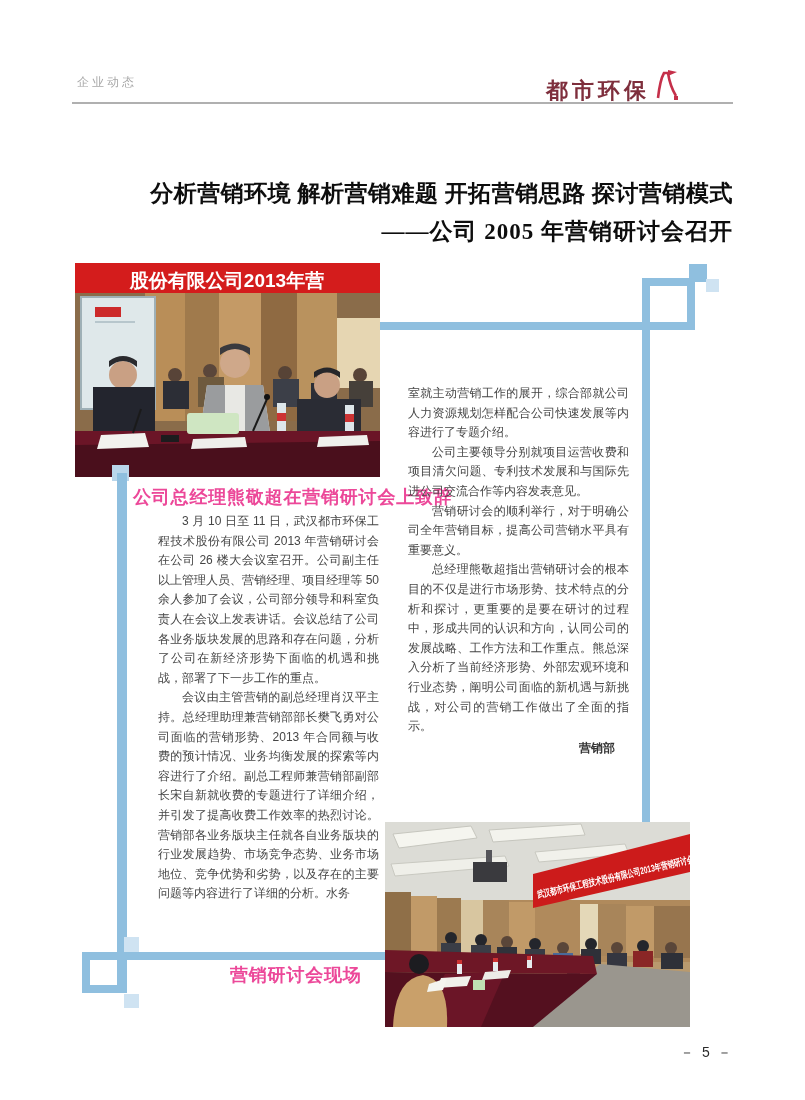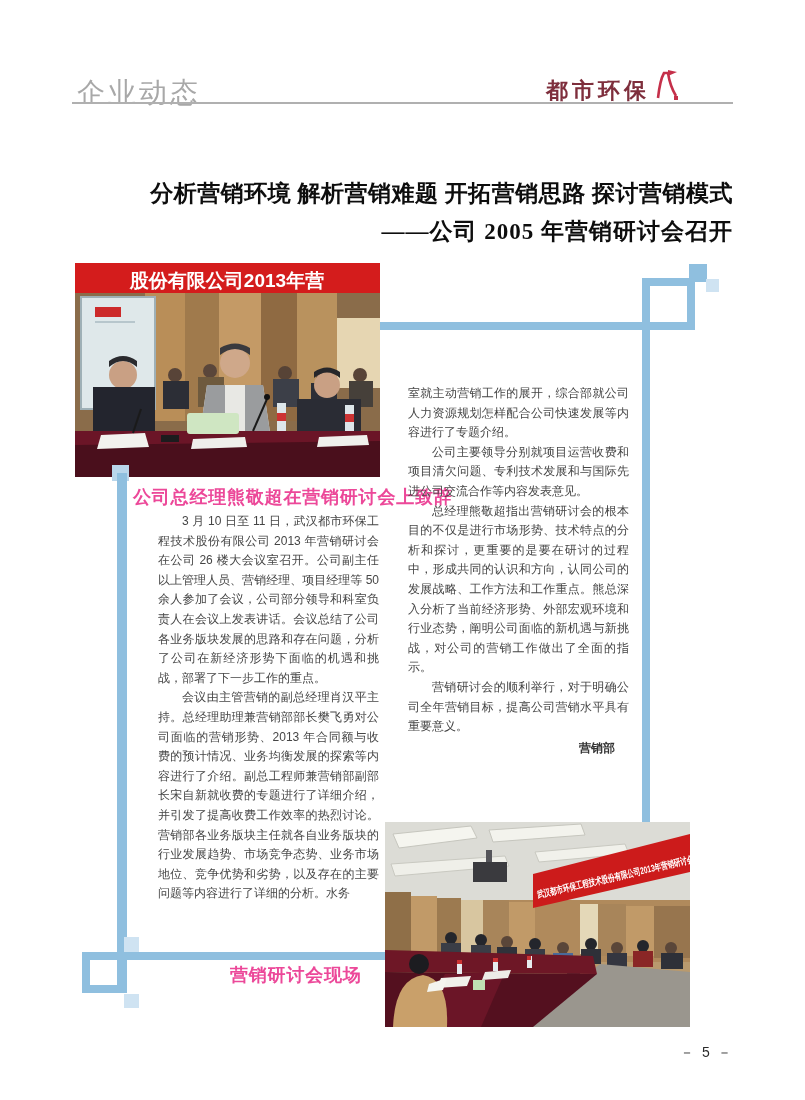--- a/index.html
+++ b/index.html
@@ -4,21 +4,21 @@
 <style>
   * { margin:0; padding:0; box-sizing:border-box; }
   html,body { background:#ffffff; }
   .page {
     position:relative; width:805px; height:1100px; background:#ffffff;
     font-family:"Liberation Sans","DejaVu Sans",sans-serif; overflow:hidden;
   }
   .abs { position:absolute; }
 
   
-  .section-label { left:77px; top:74px; font-size:28px; color:#a8a8a8; letter-spacing:3px; }
+  .section-label { left:77px; top:74px; font-size:12px; color:#a8a8a8; letter-spacing:3px; }
   .brand-wrap { left:546px; top:72px; display:flex; align-items:flex-end; }
   .brand-text { font-size:22px; font-weight:600; color:#7e2e3c; letter-spacing:4px;
                 font-family:"Liberation Serif","DejaVu Serif",serif; }
   .brand-logo { margin-left:2px; margin-top:-4px; }
   .header-rule { left:72px; top:102px; width:661px; height:2px; background:#b0b0b0; }
 
   
   .title-block { left:72px; top:178px; width:661px; text-align:right;
                  font-family:"Liberation Serif","DejaVu Serif",serif; color:#0d0d0d; }
   .title-line1 { font-size:23px; font-weight:700; letter-spacing:0.5px; }
@@ -152,22 +152,22 @@
   <div class="abs caption caption-top">公司总经理熊敬超在营销研讨会上致辞</div>
 
   <div class="abs col col-left">
     <p>3 月 10 日至 11 日，武汉都市环保工程技术股份有限公司 2013 年营销研讨会在公司 26 楼大会议室召开。公司副主任以上管理人员、营销经理、项目经理等 50 余人参加了会议，公司部分领导和科室负责人在会议上发表讲话。会议总结了公司各业务版块发展的思路和存在问题，分析了公司在新经济形势下面临的机遇和挑战，部署了下一步工作的重点。</p>
     <p>会议由主管营销的副总经理肖汉平主持。总经理助理兼营销部部长樊飞勇对公司面临的营销形势、2013 年合同额与收费的预计情况、业务均衡发展的探索等内容进行了介绍。副总工程师兼营销部副部长宋自新就收费的专题进行了详细介绍，并引发了提高收费工作效率的热烈讨论。营销部各业务版块主任就各自业务版块的行业发展趋势、市场竞争态势、业务市场地位、竞争优势和劣势，以及存在的主要问题等内容进行了详细的分析。水务</p>
   </div>
 
   <div class="abs col col-right">
     <p class="noindent">室就主动营销工作的展开，综合部就公司人力资源规划怎样配合公司快速发展等内容进行了专题介绍。</p>
     <p>公司主要领导分别就项目运营收费和项目清欠问题、专利技术发展和与国际先进公司交流合作等内容发表意见。</p>
+    <p>营销研讨会的顺利举行，对于明确公司全年营销目标，提高公司营销水平具有重要意义。</p>
     <p>总经理熊敬超指出营销研讨会的根本目的不仅是进行市场形势、技术特点的分析和探讨，更重要的是要在研讨的过程中，形成共同的认识和方向，认同公司的发展战略、工作方法和工作重点。熊总深入分析了当前经济形势、外部宏观环境和行业态势，阐明公司面临的新机遇与新挑战，对公司的营销工作做出了全面的指示。</p>
-    <p>营销研讨会的顺利举行，对于明确公司全年营销目标，提高公司营销水平具有重要意义。</p>
     <p class="signature">营销部</p>
   </div>
 
   <div class="abs photo-bottom">
     <svg class="photo-frame" width="305" height="205" viewBox="0 0 305 205">
       <rect x="0" y="0" width="305" height="205" fill="#b99a6e"></rect>
 
       <rect x="0" y="0" width="305" height="78" fill="#dcdcd6"></rect>
       <polygon points="8,12 86,4 92,16 14,26" fill="#f5f5ef" stroke="#c6c6be" stroke-width="1"></polygon>
       <polygon points="104,8 196,2 200,13 108,20" fill="#f3f3ed" stroke="#c6c6be" stroke-width="1"></polygon>

